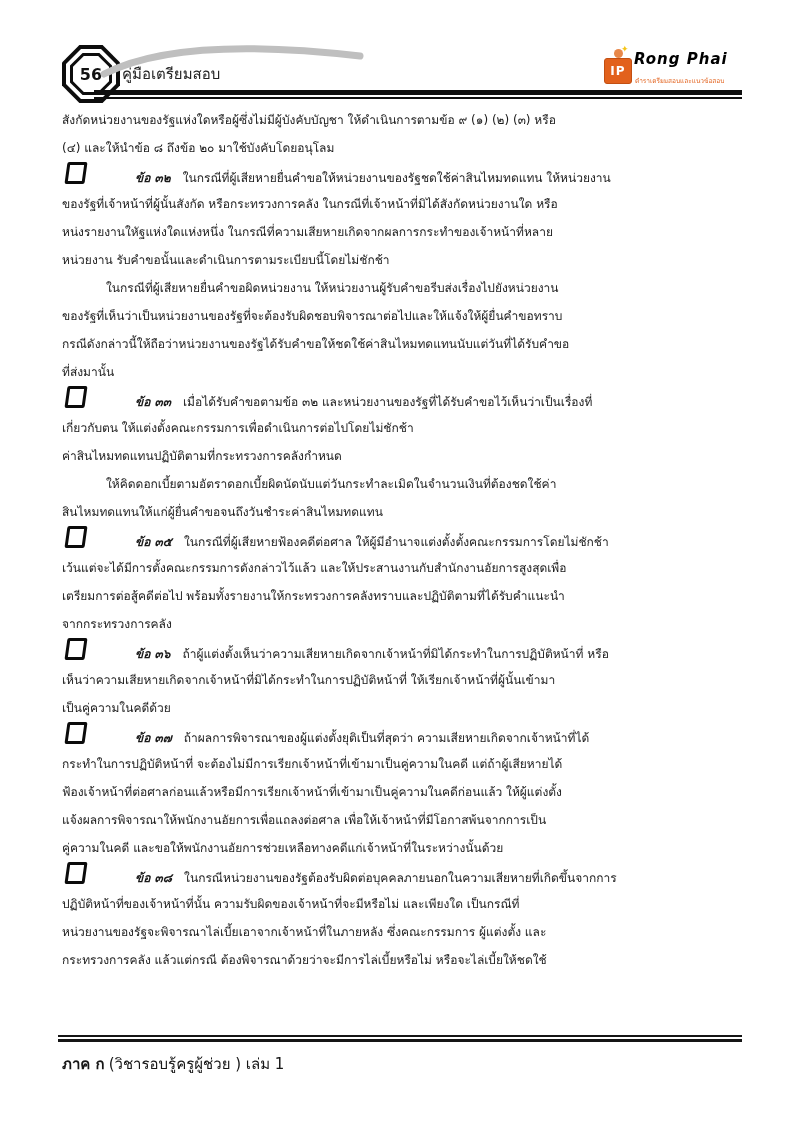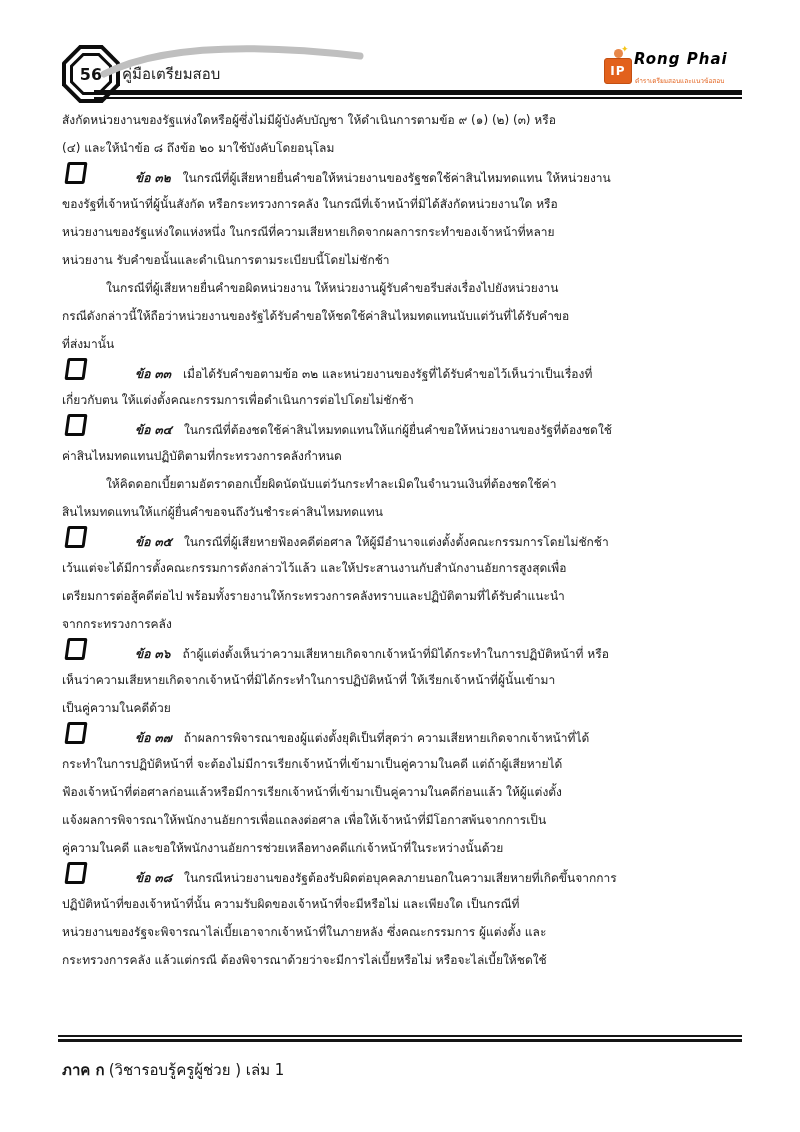--- a/index.html
+++ b/index.html
@@ -40,21 +40,21 @@
             font-size:12px;line-height:28px;color:#1a1a1a;}
   .line{white-space:nowrap;height:28px;}
   .line.indent{text-indent:44px;}
   .checkbox{display:inline-block;width:14px;height:16px;border:3px solid #0b0b0b;border-radius:2px;
             transform:skewX(-8deg);margin-right:13px;margin-left:4px;vertical-align:-2px;}
   .item-label{font-weight:bold;font-style:italic;margin-right:12px;margin-left:36px;}
   
   .footer-rule{position:absolute;left:58px;top:1035px;width:684px;}
   .frule-a{height:2px;background:#151515;}
   .frule-b{height:3px;background:#151515;margin-top:2px;}
-  .footer-text{position:absolute;left:62px;top:1052px;font-size:15px;color:#161616;margin-top:6px;}
+  .footer-text{position:absolute;left:62px;top:1052px;font-size:15px;color:#161616;}
   .footer-text .sec{font-weight:bold;margin-right:4px;}
 </style>
 </head>
 <body>
 
 <div class="page">
 
   <div class="badge">
     <div class="oct o1"></div>
     <div class="oct o2"></div>
@@ -81,28 +81,28 @@
   <div class="header-rule">
     <div class="rule-a"></div>
     <div class="rule-b"></div>
   </div>
 
   <div class="doc-body">
       <div class="line">สังกัดหน่วยงานของรัฐแห่งใดหรือผู้ซึ่งไม่มีผู้บังคับบัญชา ให้ดำเนินการตามข้อ ๙ (๑) (๒) (๓) หรือ</div>
       <div class="line">(๔) และให้นำข้อ ๘ ถึงข้อ ๒๐ มาใช้บังคับโดยอนุโลม</div>
       <div class="line"><span class="checkbox"></span><span class="item-label">ข้อ ๓๒</span><span>ในกรณีที่ผู้เสียหายยื่นคำขอให้หน่วยงานของรัฐชดใช้ค่าสินไหมทดแทน ให้หน่วยงาน</span></div>
       <div class="line">ของรัฐที่เจ้าหน้าที่ผู้นั้นสังกัด หรือกระทรวงการคลัง ในกรณีที่เจ้าหน้าที่มิได้สังกัดหน่วยงานใด หรือ</div>
-      <div class="line">หน่วยงานของรัฐแห่งใดแห่งหนึ่ง ในกรณีที่ความเสียหายเกิดจากผลการกระทำของเจ้าหน้าที่หลาย</div>
+      <div class="line">หน่งรายงานใหัฐแห่งใดแห่งหนึ่ง ในกรณีที่ความเสียหายเกิดจากผลการกระทำของเจ้าหน้าที่หลาย</div>
       <div class="line">หน่วยงาน รับคำขอนั้นและดำเนินการตามระเบียบนี้โดยไม่ชักช้า</div>
       <div class="line indent">ในกรณีที่ผู้เสียหายยื่นคำขอผิดหน่วยงาน ให้หน่วยงานผู้รับคำขอรีบส่งเรื่องไปยังหน่วยงาน</div>
+      <div class="line">ของรัฐที่เห็นว่าเป็นหน่วยงานของรัฐที่จะต้องรับผิดชอบพิจารณาต่อไปและให้แจ้งให้ผู้ยื่นคำขอทราบ</div>
       <div class="line">กรณีดังกล่าวนี้ให้ถือว่าหน่วยงานของรัฐได้รับคำขอให้ชดใช้ค่าสินไหมทดแทนนับแต่วันที่ได้รับคำขอ</div>
       <div class="line">ที่ส่งมานั้น</div>
       <div class="line"><span class="checkbox"></span><span class="item-label">ข้อ ๓๓</span><span>เมื่อได้รับคำขอตามข้อ ๓๒ และหน่วยงานของรัฐที่ได้รับคำขอไว้เห็นว่าเป็นเรื่องที่</span></div>
       <div class="line">เกี่ยวกับตน ให้แต่งตั้งคณะกรรมการเพื่อดำเนินการต่อไปโดยไม่ชักช้า</div>
-      <div class="line"><span class="checkbox"></span><span class="item-label">ข้อ ๓๔</span><span>ในกรณีที่ต้องชดใช้ค่าสินไหมทดแทนให้แก่ผู้ยื่นคำขอให้หน่วยงานของรัฐที่ต้องชดใช้</span></div>
       <div class="line">ค่าสินไหมทดแทนปฏิบัติตามที่กระทรวงการคลังกำหนด</div>
       <div class="line indent">ให้คิดดอกเบี้ยตามอัตราดอกเบี้ยผิดนัดนับแต่วันกระทำละเมิดในจำนวนเงินที่ต้องชดใช้ค่า</div>
       <div class="line">สินไหมทดแทนให้แก่ผู้ยื่นคำขอจนถึงวันชำระค่าสินไหมทดแทน</div>
       <div class="line"><span class="checkbox"></span><span class="item-label">ข้อ ๓๕</span><span>ในกรณีที่ผู้เสียหายฟ้องคดีต่อศาล ให้ผู้มีอำนาจแต่งตั้งตั้งคณะกรรมการโดยไม่ชักช้า</span></div>
       <div class="line">เว้นแต่จะได้มีการตั้งคณะกรรมการดังกล่าวไว้แล้ว และให้ประสานงานกับสำนักงานอัยการสูงสุดเพื่อ</div>
       <div class="line">เตรียมการต่อสู้คดีต่อไป พร้อมทั้งรายงานให้กระทรวงการคลังทราบและปฏิบัติตามที่ได้รับคำแนะนำ</div>
       <div class="line">จากกระทรวงการคลัง</div>
       <div class="line"><span class="checkbox"></span><span class="item-label">ข้อ ๓๖</span><span>ถ้าผู้แต่งตั้งเห็นว่าความเสียหายเกิดจากเจ้าหน้าที่มิได้กระทำในการปฏิบัติหน้าที่ หรือ</span></div>
       <div class="line">เห็นว่าความเสียหายเกิดจากเจ้าหน้าที่มิได้กระทำในการปฏิบัติหน้าที่ ให้เรียกเจ้าหน้าที่ผู้นั้นเข้ามา</div>
       <div class="line">เป็นคู่ความในคดีด้วย</div>

